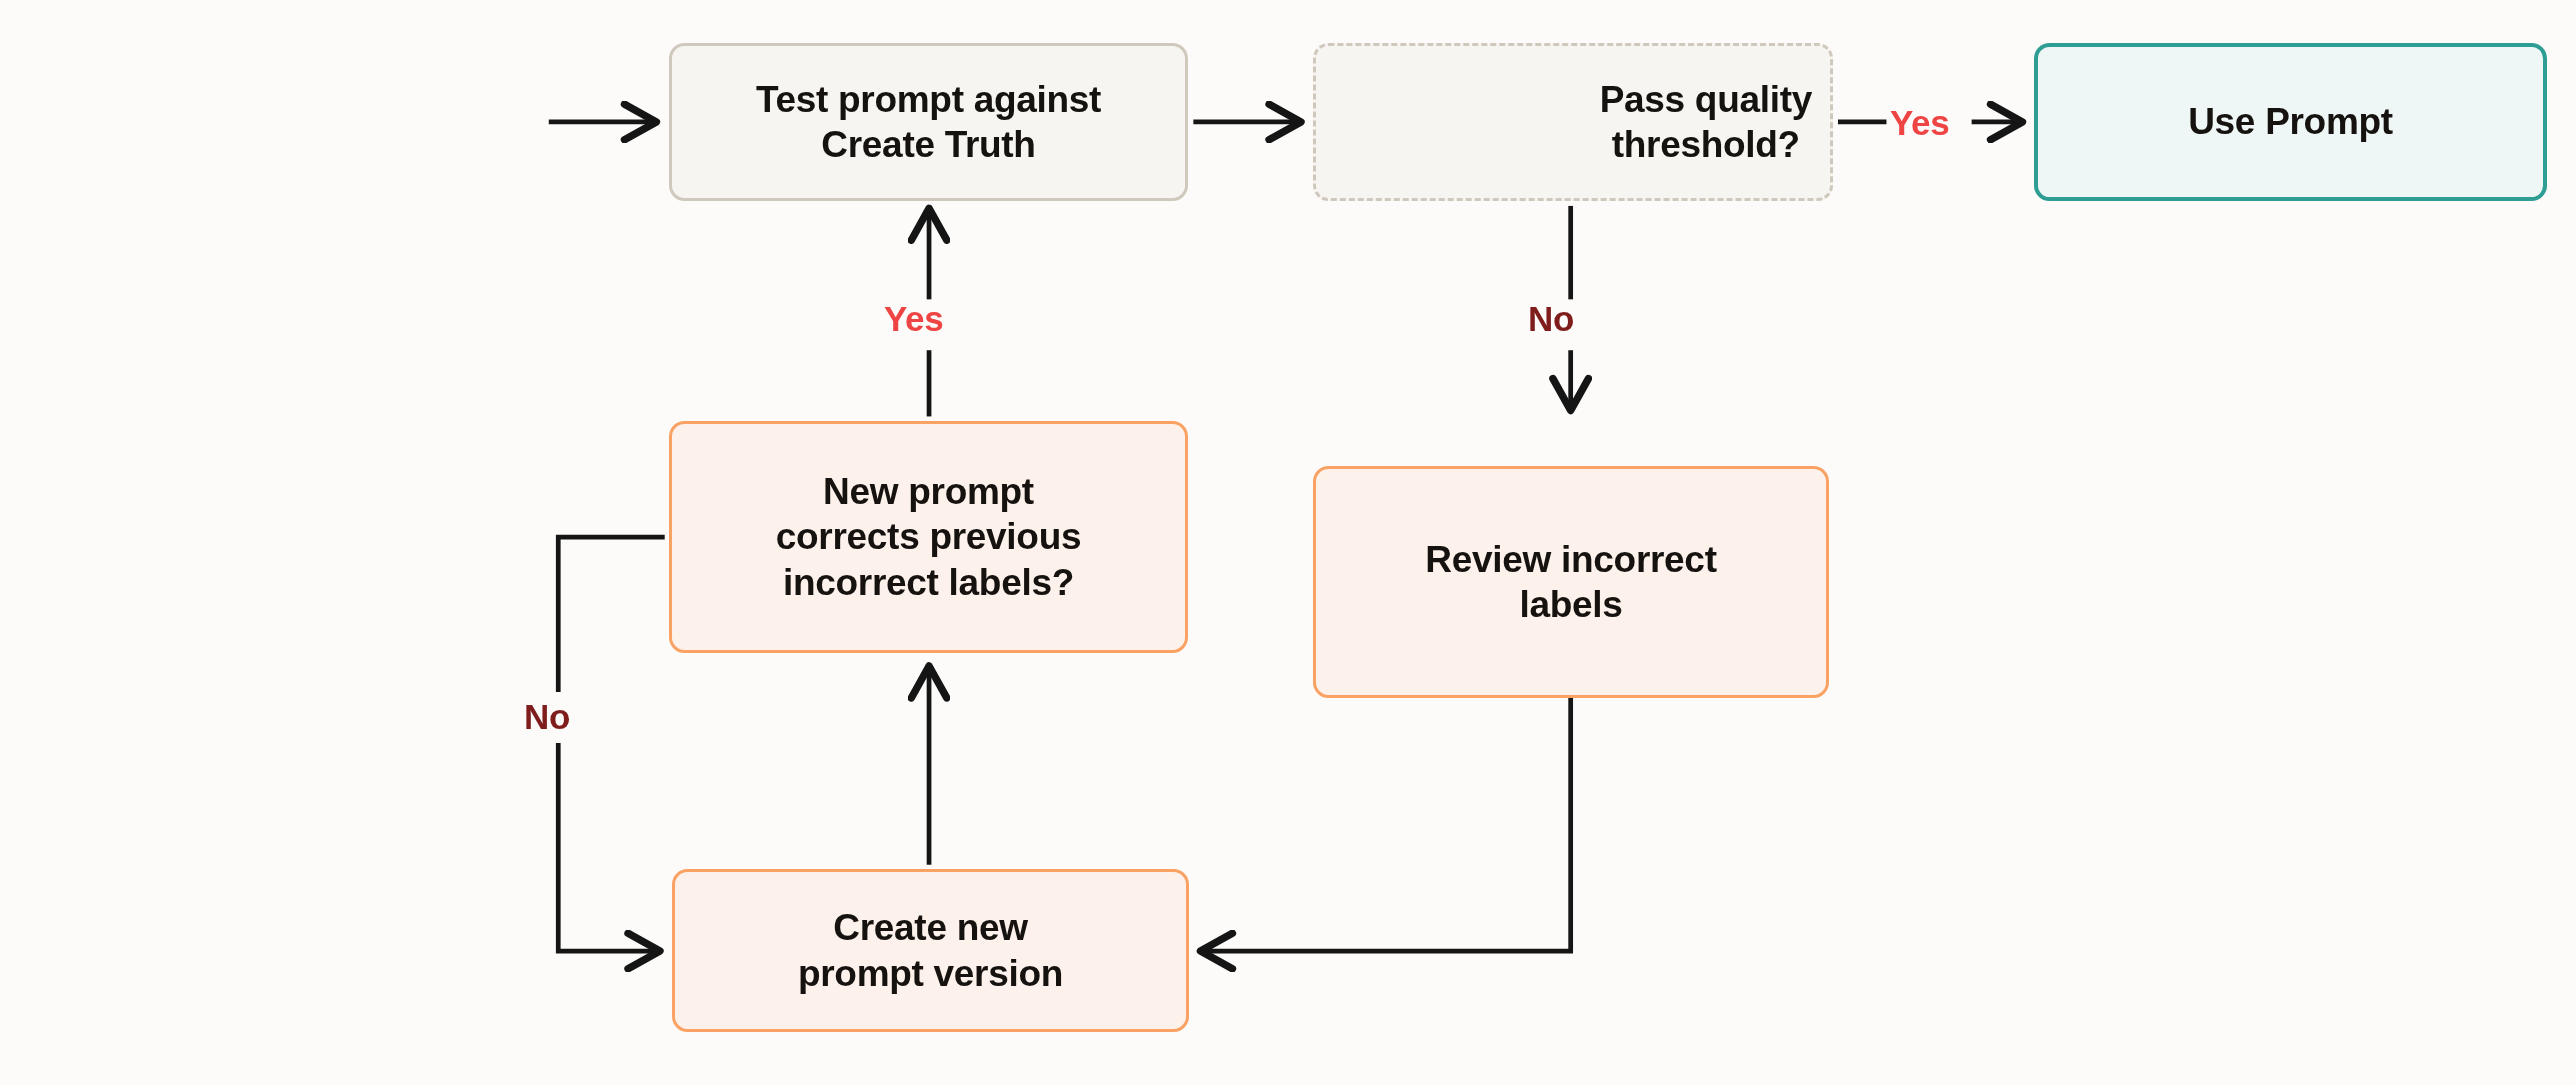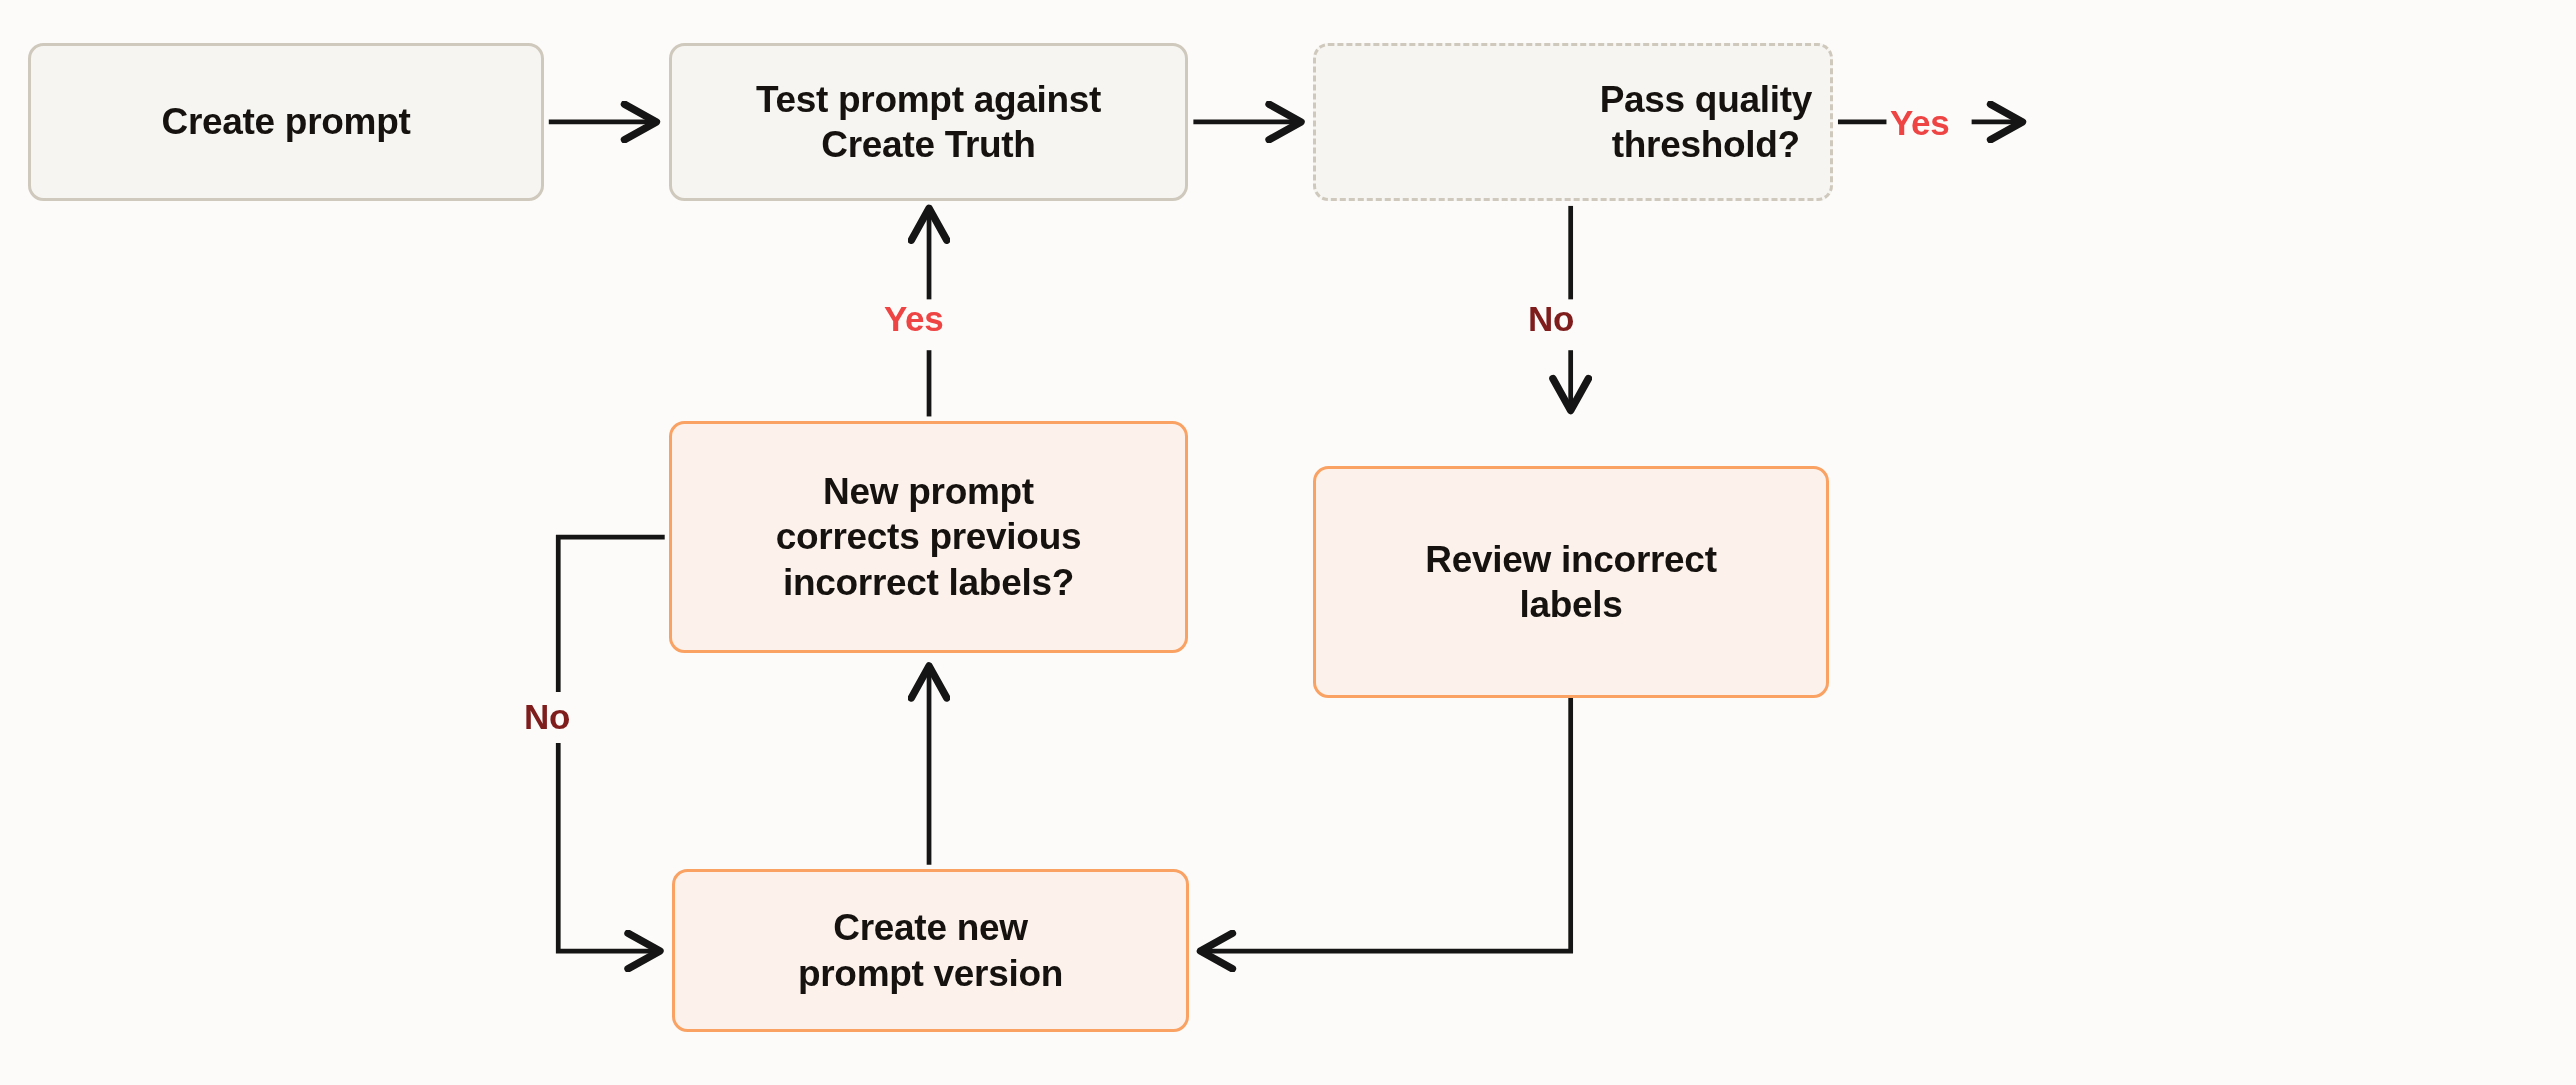--- a/index.html
+++ b/index.html
@@ -123,34 +123,34 @@
 
       <line x1="1571" y1="1462" x2="1571" y2="1126" marker-end="url(#arrowhead)"></line>
 
       <path d="M 1124 908 L 944 908 L 944 1170"></path>
       <path d="M 944 1256 L 944 1608 L 1116 1608" marker-end="url(#arrowhead)"></path>
 
       <path d="M 2656 1112 L 2656 1608 L 2030 1608" marker-end="url(#arrowhead)"></path>
     </g>
   </svg>
 
-  <div class="node node--neutral" id="node-create-prompt">
-    <span class="node-label">Create prompt</span>
-  </div>
 
   <div class="node node--neutral" id="node-test-prompt">
     <span class="node-label">Test prompt against
 Create Truth</span>
   </div>
 
   <div class="node node--decision-dashed" id="node-pass-quality">
     <span class="node-label">Pass quality
 threshold?</span>
   </div>
 
+  <div class="node node--accent-teal" id="node-use-prompt">
+    <span class="node-label">Use Prompt</span>
+  </div>
 
   <div class="node node--accent-orange" id="node-new-prompt">
     <span class="node-label">New prompt
 corrects previous
 incorrect labels?</span>
   </div>
 
   <div class="node node--accent-orange" id="node-review-labels">
     <span class="node-label">Review incorrect
 labels</span>

